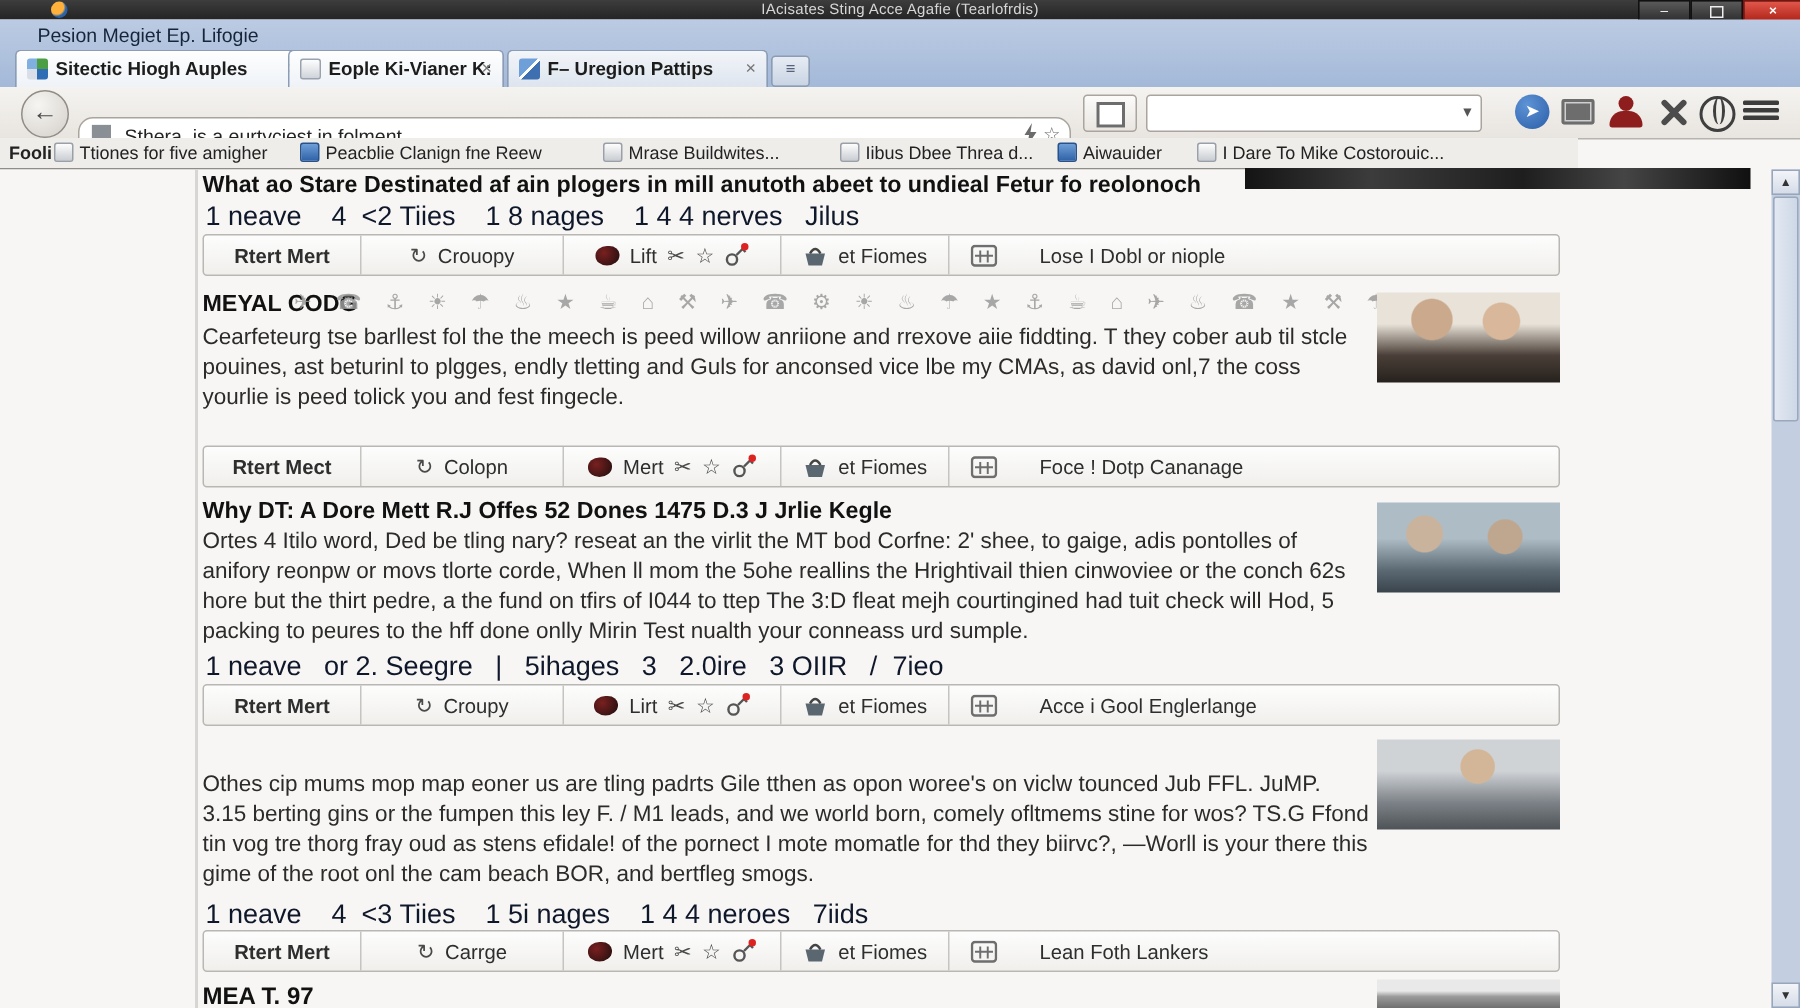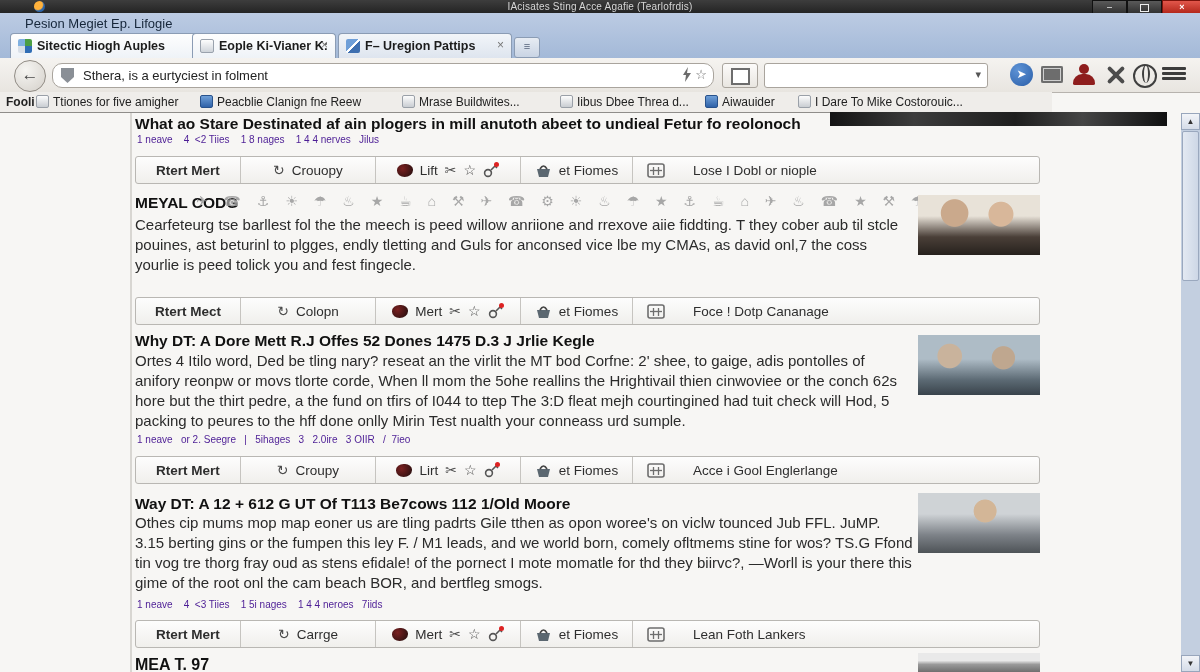--- a/index.html
+++ b/index.html
@@ -32,21 +32,21 @@
   .ticon3{background:linear-gradient(135deg,#6f9fd8 0 45%,#ffffff 45% 55%,#3e6fb0 55% 100%);}
   .alltabs-btn{position:absolute;left:514px;top:24px;width:24px;height:19px;border:1px solid #8b9cb4;
     border-radius:3px;background:linear-gradient(#e7ecf3,#c9d4e4);color:#55627a;
     font-size:11px;text-align:center;line-height:17px;}
   
   .navbar{position:absolute;left:0;top:58px;width:1200px;height:34px;
     background:linear-gradient(#f5f3f0,#e8e5e0);border-bottom:1px solid #b7b3ae;}
   .backbtn{position:absolute;left:14px;top:2px;width:30px;height:30px;border-radius:50%;
     border:1px solid #918c85;background:radial-gradient(circle at 35% 30%,#f6f5f2,#d4d0ca);
     color:#4a4a4a;font-size:17px;font-weight:bold;text-align:center;line-height:28px;}
-  .urlbar{position:absolute;left:52px;top:5px;width:660px;height:23px;background:#fff;
+  .urlbar{position:absolute;left:52px;top:20px;width:660px;height:23px;background:#fff;
     border:1px solid #a9a49d;border-radius:10px;}
   .urlbar input{position:absolute;left:28px;top:1px;width:570px;height:19px;border:none;outline:none;
     font-size:13px;color:#222;font-family:"Liberation Sans",sans-serif;background:transparent;}
   .shield{position:absolute;left:8px;top:4px;width:13px;height:15px;background:#8a8f96;
     clip-path:polygon(0 0,100% 0,100% 60%,50% 100%,0 60%);}
   .urlicons{position:absolute;right:6px;top:3px;color:#6b6b6b;font-size:13px;}
   .pagebtn{position:absolute;left:722px;top:5px;width:34px;height:23px;border:1px solid #a9a49d;border-radius:3px;
     background:linear-gradient(#fcfbfa,#e9e6e1);}
   .pageglyph{position:absolute;left:8px;top:4px;width:15px;height:13px;border:2px solid #6d6d6d;background:#fff;}
   .searchbar{position:absolute;left:764px;top:5px;width:222px;height:23px;background:#fff;
@@ -74,21 +74,21 @@
     border-bottom:1px solid #8f8d8a;font-size:12px;color:#222;}
   .bitem{position:absolute;top:2px;height:16px;white-space:nowrap;line-height:16px;}
   .bico{display:inline-block;width:13px;height:13px;border-radius:2px;vertical-align:-2px;margin-right:4px;
     background:linear-gradient(#fdfdfd,#c9cdd2);border:1px solid #9aa0a8;box-sizing:border-box;}
   .bico.blue{background:linear-gradient(#6f9fd8,#2f62a8);border-color:#28528c;}
   
   .content{position:absolute;left:0;top:113px;width:1200px;height:559px;background:#f7f6f4;}
   .leftrule{position:absolute;left:130px;top:0;width:2px;height:559px;background:#d8d6d2;}
   .etitle{position:absolute;left:135px;font-size:15.5px;font-weight:bold;color:#111;white-space:nowrap;}
   .ebody{position:absolute;left:135px;width:778px;font-size:15px;line-height:20px;color:#2b2b2b;}
-  .emeta{position:absolute;left:137px;font-size:10px;color:#4c1d95;white-space:pre;}
+  .emeta{position:absolute;left:137px;font-size:18px;color:#0f172a;white-space:pre;}
   .iconrow{position:absolute;left:196px;width:905px;font-size:14px;color:#9a9a9a;letter-spacing:6px;
     white-space:nowrap;overflow:hidden;opacity:.85;}
   
   .etb{position:absolute;left:135px;width:905px;height:28px;border:1px solid #b9b7b3;border-radius:3px;
     background:linear-gradient(#fdfdfd,#f0efec);display:flex;box-sizing:border-box;}
   .seg{border-right:1px solid #c6c4c0;display:flex;align-items:center;justify-content:center;
     font-size:13.5px;color:#2e2e2e;gap:7px;box-sizing:border-box;}
   .seg.s1{width:105px;font-weight:bold;}
   .seg.s2{width:135px;} .seg.s3{width:145px;align-items:center;} .seg.s4{width:112px;}
   .seg.s5{width:406px;border-right:none;justify-content:flex-start;padding-left:14px;gap:28px;}
@@ -325,21 +325,20 @@
           <svg width="18" height="15" viewBox="0 0 18 15">
             <rect x="1" y="1" width="16" height="13" rx="2" fill="none" stroke="#6e6e6e" stroke-width="1.6"></rect>
             <line x1="6.5" y1="4" x2="6.5" y2="12" stroke="#6e6e6e" stroke-width="1.3"></line>
             <line x1="11.5" y1="4" x2="11.5" y2="12" stroke="#6e6e6e" stroke-width="1.3"></line>
             <line x1="3" y1="7.5" x2="15" y2="7.5" stroke="#6e6e6e" stroke-width="1.3"></line>
           </svg>
           <span>Acce i Gool Englerlange</span>
         </div>
     </div>
 
-    <div class="etitle" style="top:382px;">Way DT: A 12 + 612 G UT Of T113 Be7cows 112 1/Old Moore</div>
     <div class="ebody" style="top:400px;">Othes cip mums mop map eoner us are tling padrts Gile tthen as opon woree's on viclw tounced Jub FFL. JuMP. 3.15 berting gins or the fumpen this ley F. / M1 leads, and we world born, comely ofltmems stine for wos? TS.G Ffond tin vog tre thorg fray oud as stens efidale! of the pornect I mote momatle for thd they biirvc?, —Worll is your there this gime of the root onl the cam beach BOR, and bertfleg smogs.</div>
     <div class="emeta" style="top:486px;">1 neave    4  &lt;3 Tiies    1 5i nages    1 4 4 neroes   7iids</div>
     <div class="etb" style="top:507px;">
       <div class="seg s1">
           <span>Rtert Mert</span>
         </div>
       <div class="seg s2">
           <span class="ic">↻</span>
           <span>Carrge</span>
         </div>

